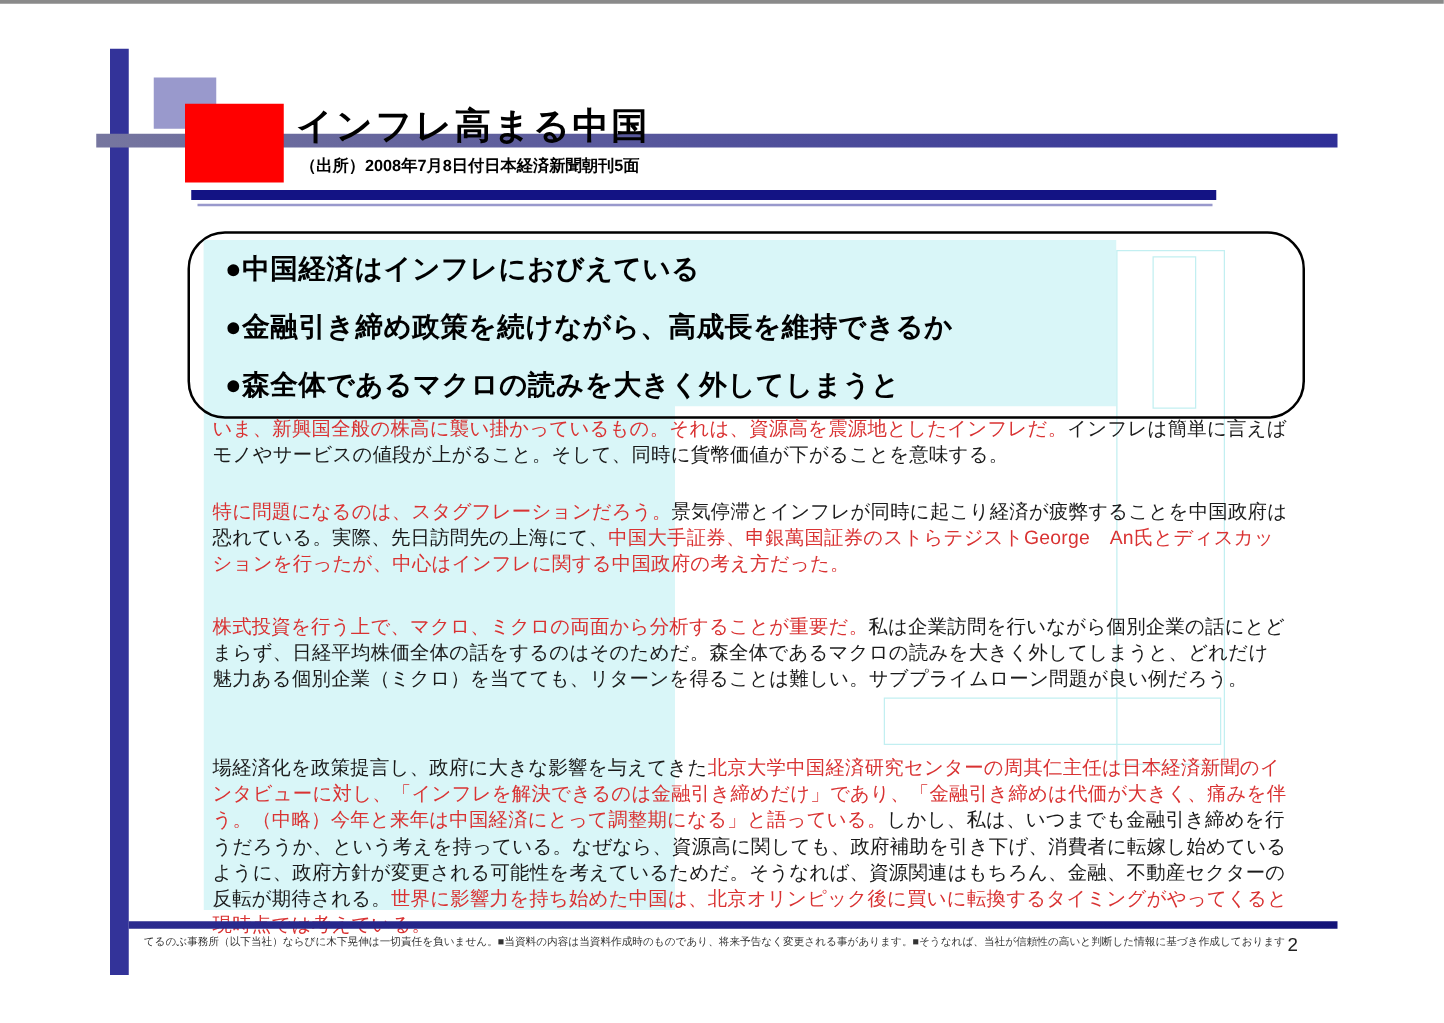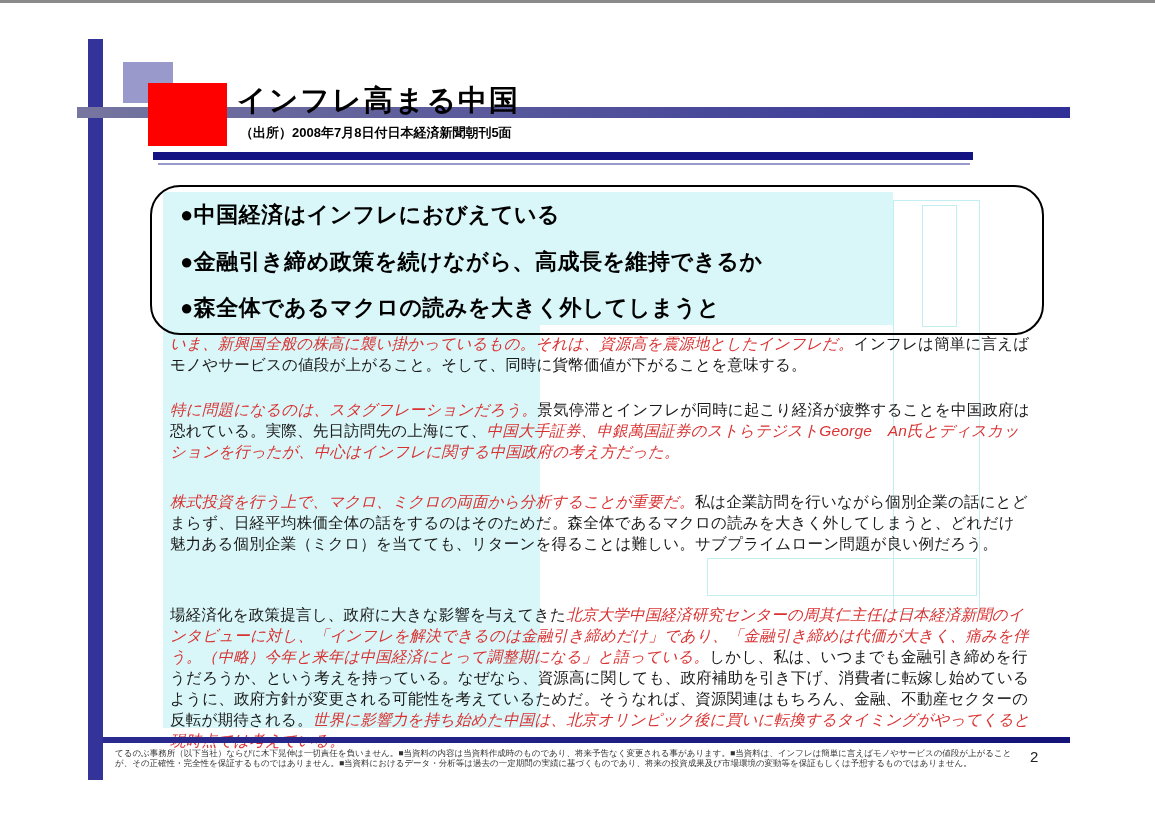--- a/index.html
+++ b/index.html
@@ -46,21 +46,21 @@
     letter-spacing:0.5px;}
   .bullet-1{top:200px;}
   .bullet-2{top:247px;}
   .bullet-3{top:293px;}
   
   .para{left:170px;width:860px;font-size:15.5px;line-height:21px;letter-spacing:0.2px;}
   .para-1{top:333px;}
   .para-2{top:399px;}
   .para-3{top:491px;}
   .para-4{top:604px;}
-  .seg-red{color:var(--text-red);font-style:italic;}
+  .seg-red{color:var(--text-red);}
   .seg-black{color:var(--text-black);}
   
   .footer-bar{left:103px;top:737px;width:967px;height:6px;
     background:linear-gradient(to right,#2b2b8f,#131378);}
   .footer-text{left:115px;top:748px;font-size:8.5px;line-height:10px;color:#333;
     white-space:nowrap;}
   .page-number{left:1030px;top:748px;font-size:15px;color:#222;}
 </style>
 </head>
 <body>
@@ -86,16 +86,15 @@
 <div class="abs bullet bullet-2">●金融引き締め政策を続けながら、高成長を維持できるか</div>
 <div class="abs bullet bullet-3">●森全体であるマクロの読みを大きく外してしまうと</div>
 
 <div class="abs para para-1"><span class="seg-red">いま、新興国全般の株高に襲い掛かっているもの。それは、資源高を震源地としたインフレだ。</span><span class="seg-black">インフレは簡単に言えばモノやサービスの値段が上がること。そして、同時に貨幣価値が下がることを意味する。</span></div>
 <div class="abs para para-2"><span class="seg-red">特に問題になるのは、スタグフレーションだろう。</span><span class="seg-black">景気停滞とインフレが同時に起こり経済が疲弊することを中国政府は恐れている。実際、先日訪問先の上海にて、</span><span class="seg-red">中国大手証券、申銀萬国証券のストらテジストGeorge　An氏とディスカッションを行ったが、中心はインフレに関する中国政府の考え方だった。</span></div>
 <div class="abs para para-3"><span class="seg-red">株式投資を行う上で、マクロ、ミクロの両面から分析することが重要だ。</span><span class="seg-black">私は企業訪問を行いながら個別企業の話にとどまらず、日経平均株価全体の話をするのはそのためだ。森全体であるマクロの読みを大きく外してしまうと、どれだけ魅力ある個別企業（ミクロ）を当てても、リターンを得ることは難しい。サブプライムローン問題が良い例だろう。</span></div>
 <div class="abs para para-4"><span class="seg-black">場経済化を政策提言し、政府に大きな影響を与えてきた</span><span class="seg-red">北京大学中国経済研究センターの周其仁主任は日本経済新聞のインタビューに対し、「インフレを解決できるのは金融引き締めだけ」であり、「金融引き締めは代価が大きく、痛みを伴う。（中略）今年と来年は中国経済にとって調整期になる」と語っている。</span><span class="seg-black">しかし、私は、いつまでも金融引き締めを行うだろうか、という考えを持っている。なぜなら、資源高に関しても、政府補助を引き下げ、消費者に転嫁し始めているように、政府方針が変更される可能性を考えているためだ。そうなれば、資源関連はもちろん、金融、不動産セクターの反転が期待される。</span><span class="seg-red">世界に影響力を持ち始めた中国は、北京オリンピック後に買いに転換するタイミングがやってくると現時点では考えている。</span></div>
 
 <div class="abs footer-bar"></div>
 <div class="abs footer-text">
-  <div>てるのぶ事務所（以下当社）ならびに木下晃伸は一切責任を負いません。■当資料の内容は当資料作成時のものであり、将来予告なく変更される事があります。■当資料は、インフレは簡単に言えばモノやサービスの値段が上がること</div>
-  <div>が、その正確性・完全性を保証するものではありません。■当資料におけるデータ・分析等は過去の一定期間の実績に基づくものであり、将来の投資成果及び市場環境の変動等を保証もしくは予想するものではありません。</div>
+  <div>てるのぶ事務所（以下当社）ならびに木下晃伸は一切責任を負いません。■当資料の内容は当資料作成時のものであり、将来予告なく変更される事があります。■そうなれば、当社が信頼性の高いと判断した情報に基づき作成しております</div>
 </div>
 <div class="abs page-number">2</div>
 
 </body></html>

